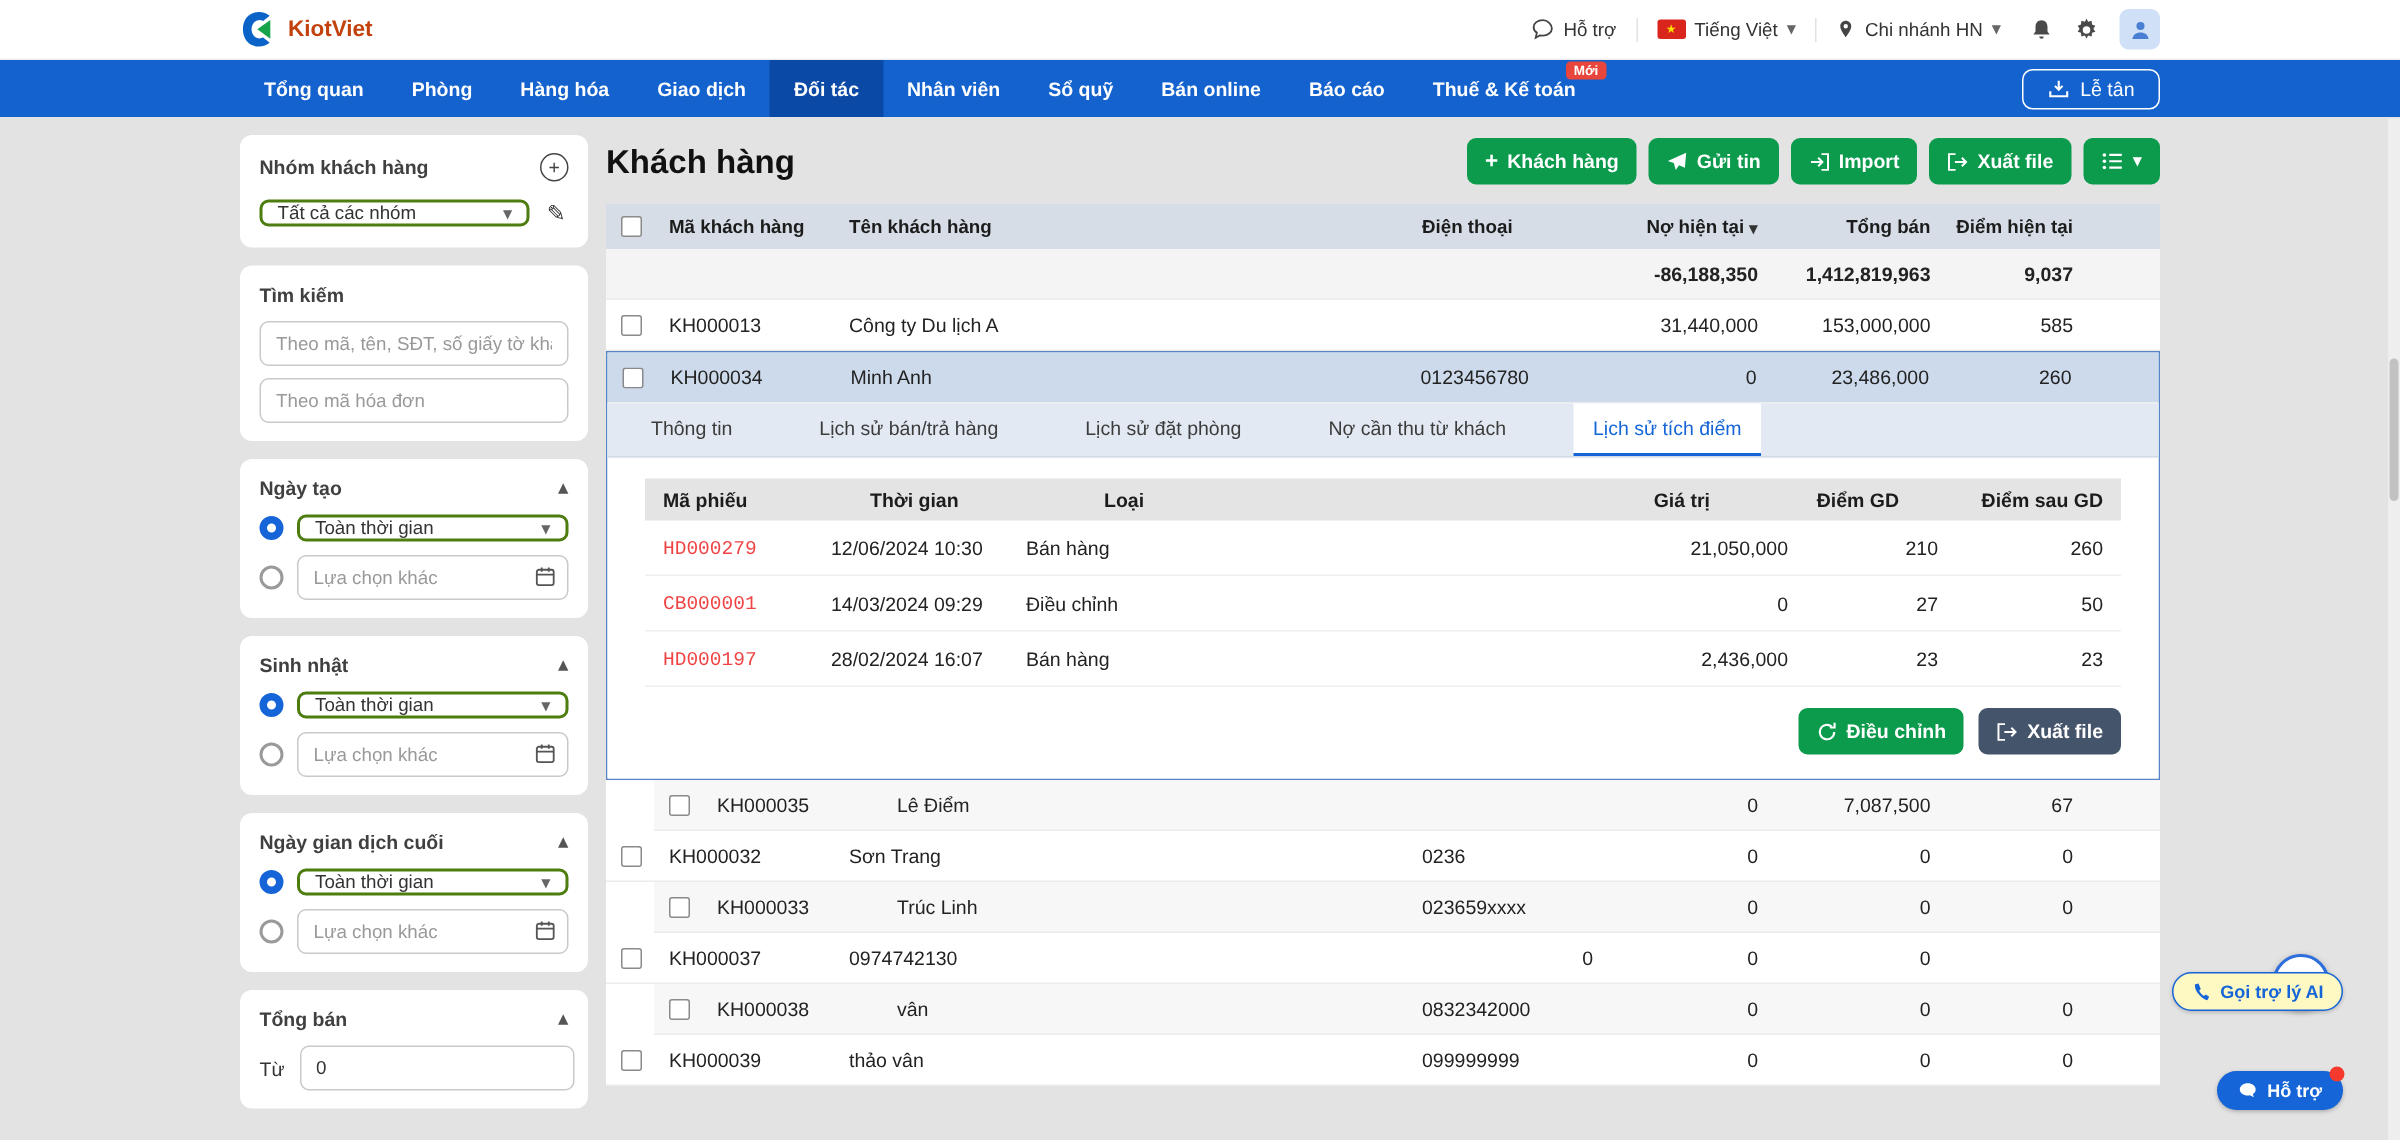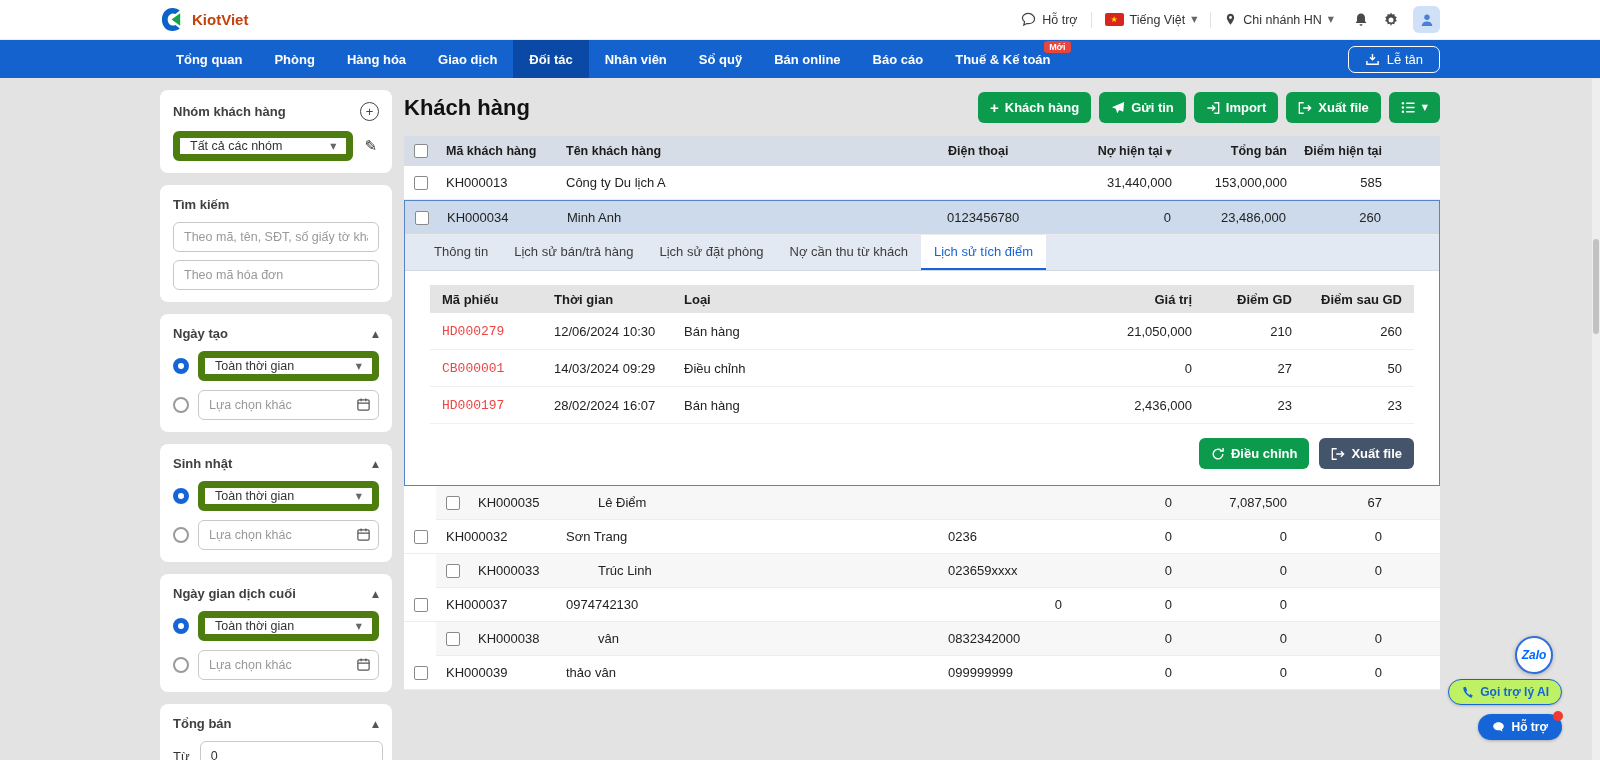--- a/index.html
+++ b/index.html
@@ -36,21 +36,21 @@
   .content { width:1280px; margin:12px auto 0; display:flex; gap:12px; align-items:flex-start; }
   .sidebar { width:232px; flex:none; }
   .main { flex:1; min-width:0; }
 
   
   .card { background:#fff; border-radius:8px; padding:12px 13px; margin-bottom:12px; }
   .card-head { display:flex; align-items:center; justify-content:space-between; margin-bottom:10px; }
   .card-title { font-weight:bold; font-size:13px; color:#404040; }
   .plus-circle { width:19px; height:19px; border:1.5px solid #444; border-radius:50%; display:flex; align-items:center; justify-content:center; font-size:13px; line-height:1; color:#444; cursor:pointer; }
   .collapse-chev { font-size:9px; color:#555; cursor:pointer; }
-  .select-box { border:7px solid #4d7c0f; border-radius:6px; height:30px; background:#fff; display:flex; align-items:center; justify-content:space-between; padding:0 10px; font-size:12.5px; color:#333; cursor:pointer;text-align:right; }
+  .select-box { border:2px solid #4d7c0f; border-radius:6px; height:18px; background:#fff; display:flex; align-items:center; justify-content:space-between; padding:0 10px; font-size:12.5px; color:#333; cursor:pointer;text-align:right; }
   .input-box { width:100%; border:1px solid #c9c9c9; border-radius:6px; height:30px; padding:0 10px; font-size:12.5px; color:#333; font-family:inherit; outline:none; background:#fff; }
   .input-box::placeholder { color:#999; }
   .input-wrap { position:relative; }
   .input-wrap .cal { position:absolute; right:8px; top:7px; pointer-events:none; }
   .mb8 { margin-bottom:8px; }
   .group-row { display:flex; align-items:center; gap:9px; }
   .group-row .select-box { flex:1; }
   .pencil-btn { background:none; border:none; cursor:pointer; font-size:15px; color:#333; padding:2px; }
   .filter-row { display:flex; align-items:center; gap:9px; margin-top:9px; }
   .filter-row .select-box, .filter-row .input-wrap { flex:1; }
@@ -80,33 +80,33 @@
   .thead { background:#d7dde7; font-weight:bold; min-height:30px; font-size:12.5px; border-bottom:none; color:#1c1c1c; }
   .sort-ic { font-size:8px; margin-left:3px; color:#333; }
   .summary { background:#f4f4f4; font-weight:bold; min-height:34px; }
   .trow.alt { background:#f7f7f7;margin-left:32px; }
   .trow.selected { background:#ccdaeb; }
   .trow.selected .checkbox { background:#fff; }
   .expanded-block { border:1px solid #5584c7; }
 
   
   .detail { background:#fff; }
-  .detail-tabs { background:#e2e9f2; display:flex; align-items:stretch; height:36px; padding:0 16px; border-bottom:1px solid #d2dae6; }
+  .detail-tabs { background:#e2e9f2; display:flex; align-items:stretch; height:36px; padding:0 16px; border-bottom:1px solid #d2dae6;gap:32px; }
   .dtab { display:flex; align-items:center; padding:0 13px; color:#3c3c3c; font-size:13px; cursor:pointer; border-bottom:2px solid transparent; }
   .dtab.active { background:#fff; color:#1565d8; border-bottom-color:#1565d8; }
   .detail-body { padding:14px 25px 16px; }
   .hrow { display:grid; grid-template-columns:112px 130px 1fr 150px 100px 110px; align-items:center; min-height:37px; border-bottom:1px solid #efefef; font-size:13px; }
   .hrow > div { padding:0 12px; white-space:nowrap; }
-  .hhead { background:#e4e4e4; font-weight:bold; min-height:28px; border-bottom:none; color:#1c1c1c; }
+  .hhead { background:#e4e4e4; font-weight:bold; min-height:28px; border-bottom:none; color:#1c1c1c;gap:26px; }
   .hlink { color:#ef4444; cursor:pointer;font-family:Liberation Mono, monospace; }
   .detail-actions { display:flex; justify-content:flex-end; gap:10px; padding-top:14px; }
 
   
   .zalo-btn { position:absolute; right:47px; top:636px; width:38px; height:38px; border-radius:50%; background:#fff; border:2px solid #2f6fdb; color:#0068ff; font-weight:bold; font-size:12px; display:flex; align-items:center; justify-content:center; cursor:pointer; box-shadow:0 1px 4px rgba(0,0,0,.25); font-style:italic; }
-  .ai-btn { position:absolute; right:38px; top:679px; background:#bef264; border:1px solid #1565d8; color:#1565d8; border-radius:15px; padding:5px 12px; font-size:12px; font-weight:bold; display:flex; align-items:center; gap:6px; cursor:pointer; box-shadow:0 1px 3px rgba(0,0,0,.2); font-family:inherit; }
+  .ai-btn { position:absolute; right:38px; top:648px; background:#fef9c3; border:1px solid #1565d8; color:#1565d8; border-radius:15px; padding:5px 12px; font-size:12px; font-weight:bold; display:flex; align-items:center; gap:6px; cursor:pointer; box-shadow:0 1px 3px rgba(0,0,0,.2); font-family:inherit; }
   .support-btn { position:absolute; right:38px; top:714px; background:#1565d8; border:none; color:#fff; border-radius:15px; padding:6px 14px; font-size:12px; font-weight:bold; display:flex; align-items:center; gap:6px; cursor:pointer; box-shadow:0 1px 3px rgba(0,0,0,.25); font-family:inherit; }
   .support-dot { position:absolute; top:-3px; right:-1px; width:10px; height:10px; border-radius:50%; background:#f5392c; }
 
   
   .scroll-track { position:absolute; right:0; top:79px; width:8px; height:681px; background:#eeeeee; }
   .scroll-thumb { position:absolute; right:1px; top:160px; width:6px; height:95px; border-radius:3px; background:#c2c2c2; cursor:pointer; }
 
   svg { display:block; }
 </style>
 </head>
@@ -396,20 +396,29 @@
         <div class="cell-check">
             <span class="checkbox"></span>
           </div>
         <div>Mã khách hàng</div>
         <div>Tên khách hàng</div>
         <div>Điện thoại</div>
         <div class="col-num"><span>Nợ hiện tại</span><span class="sort-ic glyph">▼</span></div>
         <div class="col-num">Tổng bán</div>
         <div class="col-num">Điểm hiện tại</div>
       </div>
+      <div class="trow summary">
+        <div></div>
+          <div></div>
+          <div></div>
+          <div></div>
+        <div class="col-num">-86,188,350</div>
+        <div class="col-num">1,412,819,963</div>
+        <div class="col-num">9,037</div>
+      </div>
       <div>
           <div class="trow">
     <div class="cell-check">
               <span class="checkbox"></span>
             </div>
     <div>KH000013</div>
     <div>Công ty Du lịch A</div>
     <div></div>
     <div class="col-num">31,440,000</div>
     <div class="col-num">153,000,000</div>

